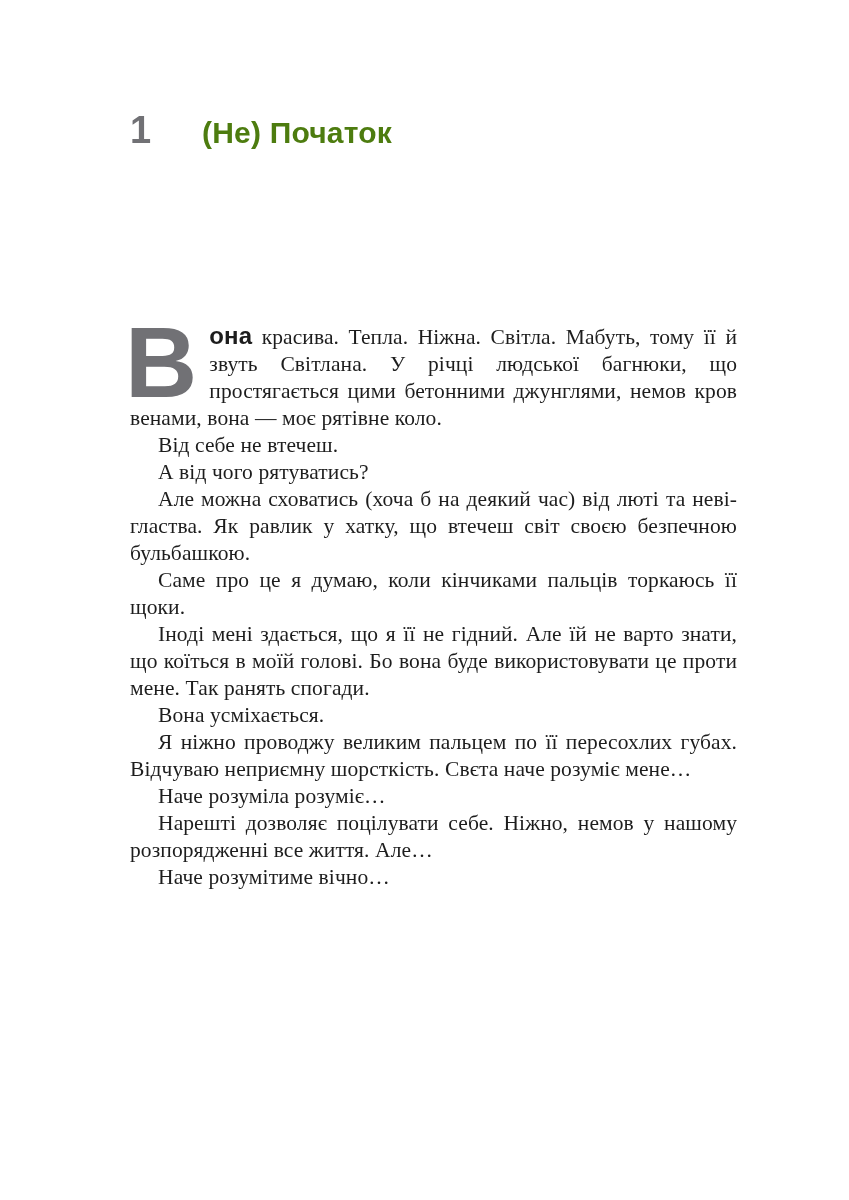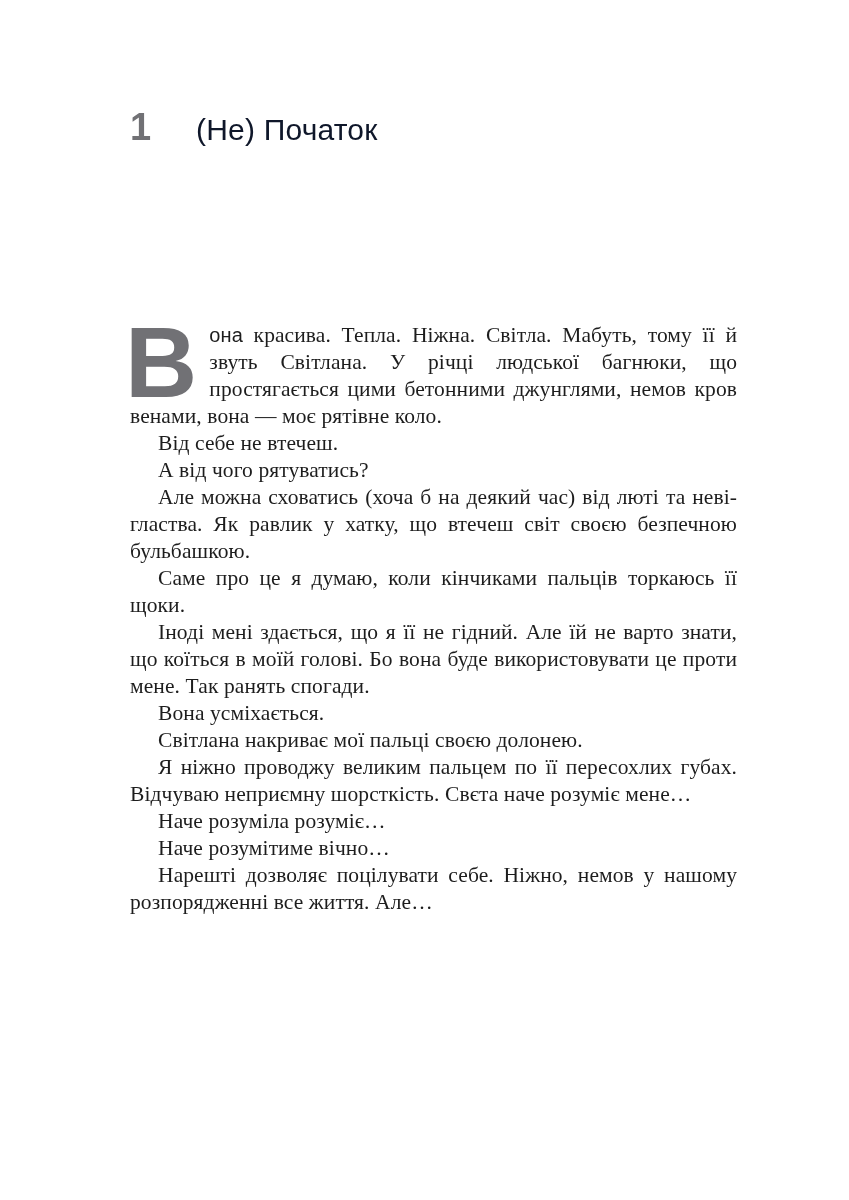--- a/index.html
+++ b/index.html
@@ -26,27 +26,27 @@
   .chapter-number {
     display: inline-block;
     width: 66px;
     font-family: "Liberation Sans", sans-serif;
     font-weight: 700;
     font-size: 38px;
     line-height: 38px;
     color: #717175;
   }
   .chapter-title {
-    margin: 0;
+    margin: 6px;
     font-family: "Liberation Sans", sans-serif;
-    font-weight: 400;
+    font-weight: 700;
     font-size: 30px;
     line-height: 38px;
     letter-spacing: 0.2px;
-    color: #0f172a;
+    color: #4d7c0f;
   }
 
   
   .text-block {
     position: absolute;
     left: 130px;
     top: 322px;
     width: 607px;
     font-family: "Liberation Serif", serif;
     font-size: 21.5px;
@@ -69,22 +69,22 @@
     font-family: "Liberation Sans", sans-serif;
     font-weight: 700;
     font-size: 100px;
     line-height: 81px;
     height: 81px;
     margin: 0 12px 0 -5px;
     color: #717175;
   }
   .lead-bold {
     font-family: "Liberation Sans", sans-serif;
-    font-weight: 400;
-    font-size: 20px;
+    font-weight: 700;
+    font-size: 24px;
   }
 </style>
 </head>
 <body>
 
 <div class="page">
 
   <header class="chapter-header">
     <span class="chapter-number">1</span>
     <h1 class="chapter-title">(Не) Початок</h1>
@@ -93,20 +93,19 @@
   <main class="text-block">
     <p class="para first-para">
       <span class="dropcap">В</span><b class="lead-bold">она</b><span> красива. Тепла. Ніжна. Світла. Мабуть, тому її й звуть Світлана. У річці людської багнюки, що простягається ци­ми бетонними джунглями, немов кров венами, вона — моє рятівне коло.</span>
     </p>
     <p class="para">Від себе не втечеш.</p>
     <p class="para">А від чого рятуватись?</p>
     <p class="para">Але можна сховатись (хоча б на деякий час) від люті та неві­гластва. Як равлик у хатку, що втечеш світ своєю безпечною бульбашкою.</p>
     <p class="para">Саме про це я думаю, коли кінчиками пальців торкаюсь її щоки.</p>
     <p class="para">Іноді мені здається, що я її не гідний. Але їй не варто знати, що коїться в моїй голові. Бо вона буде використовувати це про­ти мене. Так ранять спогади.</p>
     <p class="para">Вона усміхається.</p>
-    <p class="para">Світлана накриває мої пальці своєю долонею.</p>
     <p class="para">Я ніжно проводжу великим пальцем по її пересохлих гу­бах. Відчуваю неприємну шорсткість. Свєта наче розуміє мене…</p>
     <p class="para">Наче розуміла розуміє…</p>
+    <p class="para">Нарешті дозволяє поцілувати себе. Ніжно, немов у нашому розпорядженні все життя. Але…</p>
     <p class="para">Наче розумітиме вічно…</p>
-    <p class="para">Нарешті дозволяє поцілувати себе. Ніжно, немов у нашому розпорядженні все життя. Але…</p>
   </main>
 
 </div>
 
 </body></html>

